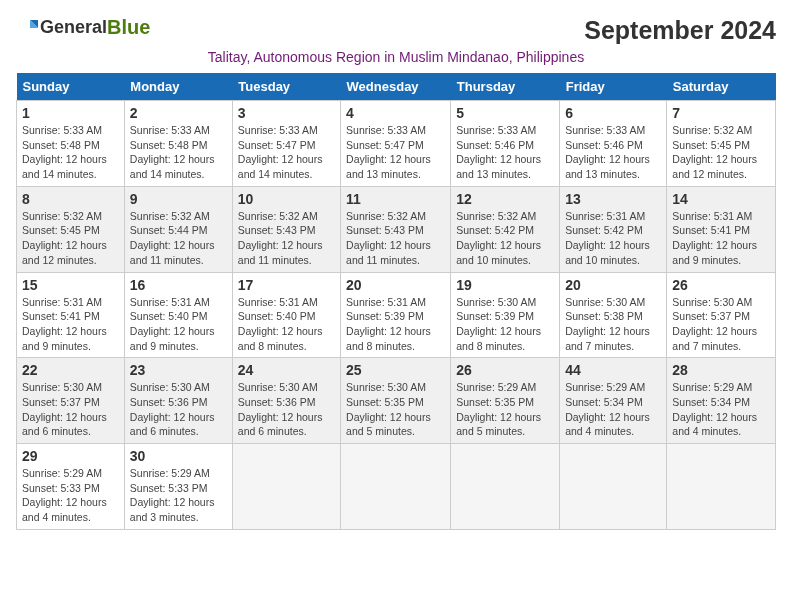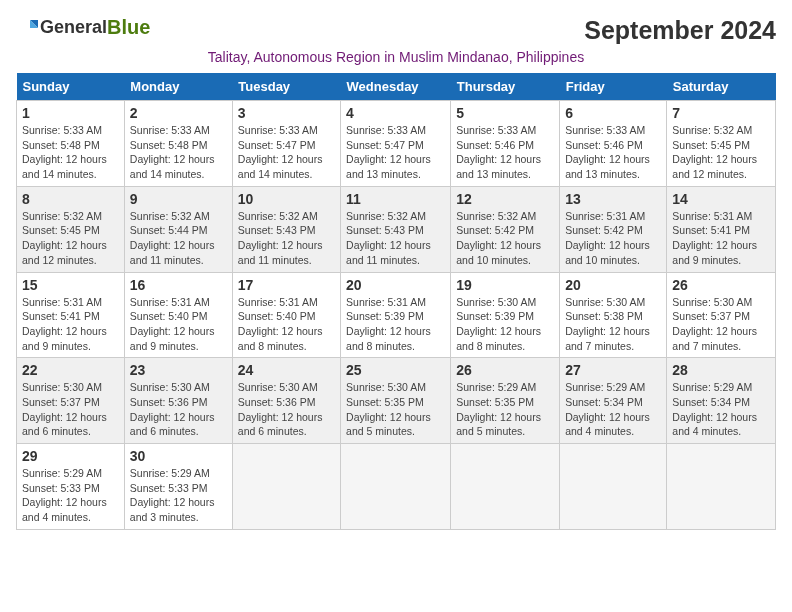--- a/index.html
+++ b/index.html
@@ -236,21 +236,21 @@
         </td>
         <td style="background: rgb(240, 240, 240);">
           <span class="day-num">25</span>
           <div class="day-info">Sunrise: 5:30 AM<br>Sunset: 5:35 PM<br>Daylight: 12 hours<br>and 5 minutes.</div>
         </td>
         <td style="background: rgb(240, 240, 240);">
           <span class="day-num">26</span>
           <div class="day-info">Sunrise: 5:29 AM<br>Sunset: 5:35 PM<br>Daylight: 12 hours<br>and 5 minutes.</div>
         </td>
         <td style="background: rgb(240, 240, 240);">
-          <span class="day-num">27</span>
+          <span class="day-num">44</span>
           <div class="day-info">Sunrise: 5:29 AM<br>Sunset: 5:34 PM<br>Daylight: 12 hours<br>and 4 minutes.</div>
         </td>
         <td style="background: rgb(240, 240, 240);">
           <span class="day-num">28</span>
           <div class="day-info">Sunrise: 5:29 AM<br>Sunset: 5:34 PM<br>Daylight: 12 hours<br>and 4 minutes.</div>
         </td>
       </tr>
       <tr style="background: #fef9c3;">
         <td>
           <span class="day-num">29</span>

